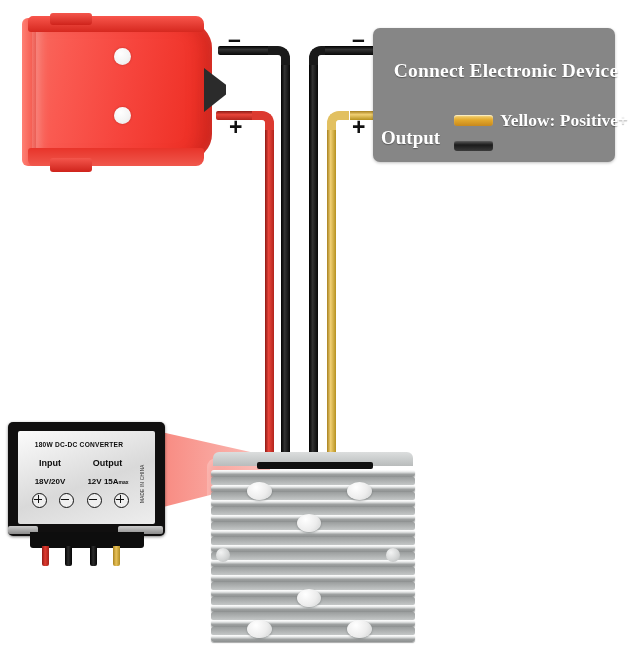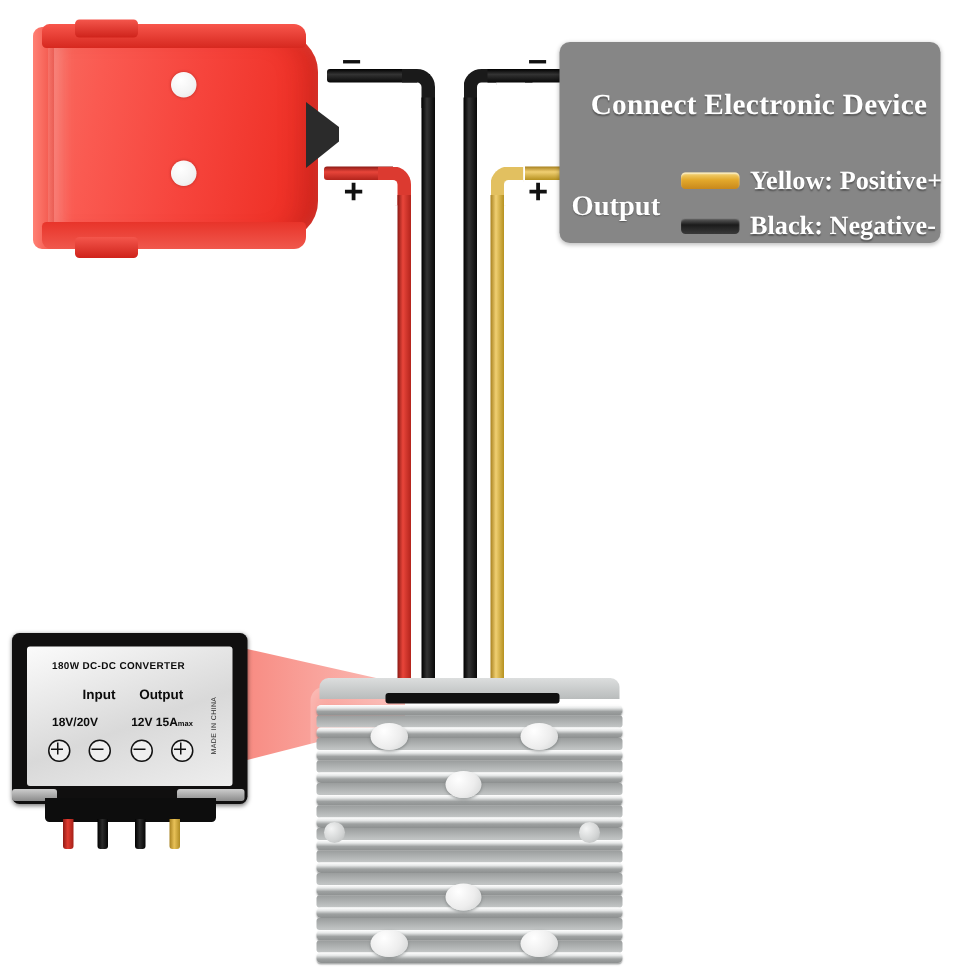--- a/index.html
+++ b/index.html
@@ -35,21 +35,21 @@
              background:#2b2b2b;clip-path:polygon(0 0,100% 38%,100% 60%,0 100%);}
 
   
   .wire{position:absolute;}
   .wv{position:absolute;}         
   .wh{position:absolute;}
 
   
   .gray-box{position:absolute;left:373px;top:28px;width:242px;height:134px;
             background:#868686;border-radius:7px;
-            box-shadow:0 1px 3px rgba(0,0,0,.25);padding-left:12px;}
+            box-shadow:0 1px 3px rgba(0,0,0,.25);}
   .gb-title{position:absolute;left:11px;top:32px;width:244px;text-align:center;
             color:#ffffff;font-size:19.5px;font-weight:bold;letter-spacing:.2px;
             font-family:"Liberation Serif", serif;
             text-shadow:0 1px 1px rgba(0,0,0,.35);}
   .gb-output{position:absolute;left:8px;top:99px;color:#ffffff;font-size:19px;
              font-weight:bold;font-family:"Liberation Serif", serif;
              text-shadow:0 1px 1px rgba(0,0,0,.35);}
   .leg{position:absolute;display:flex;align-items:center;}
   .leg-yellow{left:81px;top:82px;}
   .leg-black{left:81px;top:112px;}
@@ -75,21 +75,21 @@
   .inset{position:absolute;left:6px;top:420px;width:163px;height:165px;}
   .in-body{position:absolute;left:2px;top:2px;width:157px;height:114px;
            background:#100f0f;border-radius:5px;
            box-shadow:0 1px 3px rgba(0,0,0,.5);}
   .in-label{position:absolute;left:10px;top:9px;width:137px;height:93px;
             background:linear-gradient(160deg,#fbfbfb,#d9d9d9 55%,#eeeeee);
             border-radius:2px;}
   .lab-title{position:absolute;left:0;top:10px;width:122px;text-align:center;
              font-family:"Liberation Sans", sans-serif;font-size:6.6px;
              font-weight:bold;color:#0c0c0c;letter-spacing:.25px;}
-  .lab-in{position:absolute;left:24px;top:27px;width:48px;text-align:center;
+  .lab-in{position:absolute;left:8px;top:27px;width:48px;text-align:center;
           font-family:"Liberation Sans", sans-serif;font-size:9px;font-weight:bold;color:#0c0c0c;}
   .lab-out{position:absolute;left:62px;top:27px;width:55px;text-align:center;
            font-family:"Liberation Sans", sans-serif;font-size:9px;font-weight:bold;color:#0c0c0c;}
   .lab-inv{position:absolute;left:5px;top:46px;width:54px;text-align:center;
            font-family:"Liberation Sans", sans-serif;font-size:8px;font-weight:bold;color:#0c0c0c;}
   .lab-outv{position:absolute;left:60px;top:46px;width:60px;text-align:center;
             font-family:"Liberation Sans", sans-serif;font-size:8px;font-weight:bold;color:#0c0c0c;}
   .lab-outv .mx{font-size:5px;vertical-align:baseline;}
   .term{position:absolute;width:13px;height:13px;border-radius:50%;
         border:1.3px solid #121212;background:#efefef;}
@@ -211,21 +211,20 @@
     <div class="gb-title">Connect Electronic Device</div>
     <div class="gb-output">Output</div>
 
     <div class="leg leg-yellow">
       <span class="sw sw-y"></span>
       <span class="leg-txt">Yellow: Positive+</span>
     </div>
 
     <div class="leg leg-black">
       <span class="sw sw-k"></span>
-      <span class="leg-txt">Black: Negative-</span>
     </div>
   </div>
 
 
   <div class="cone"></div>
 
   <div class="inset">
     <div class="inset-frame"></div>
     <div class="in-body">
       <div class="in-label">

